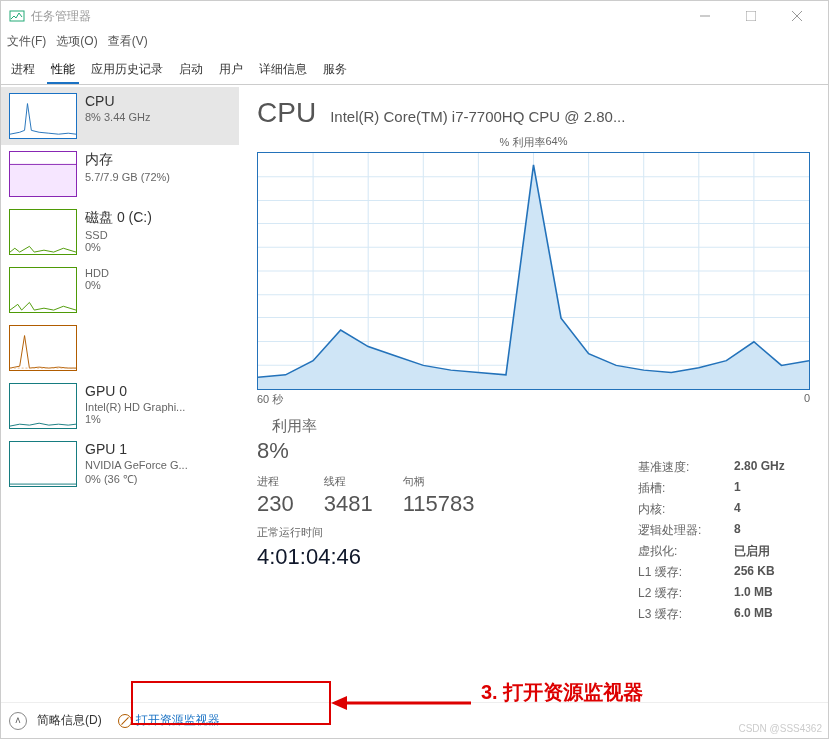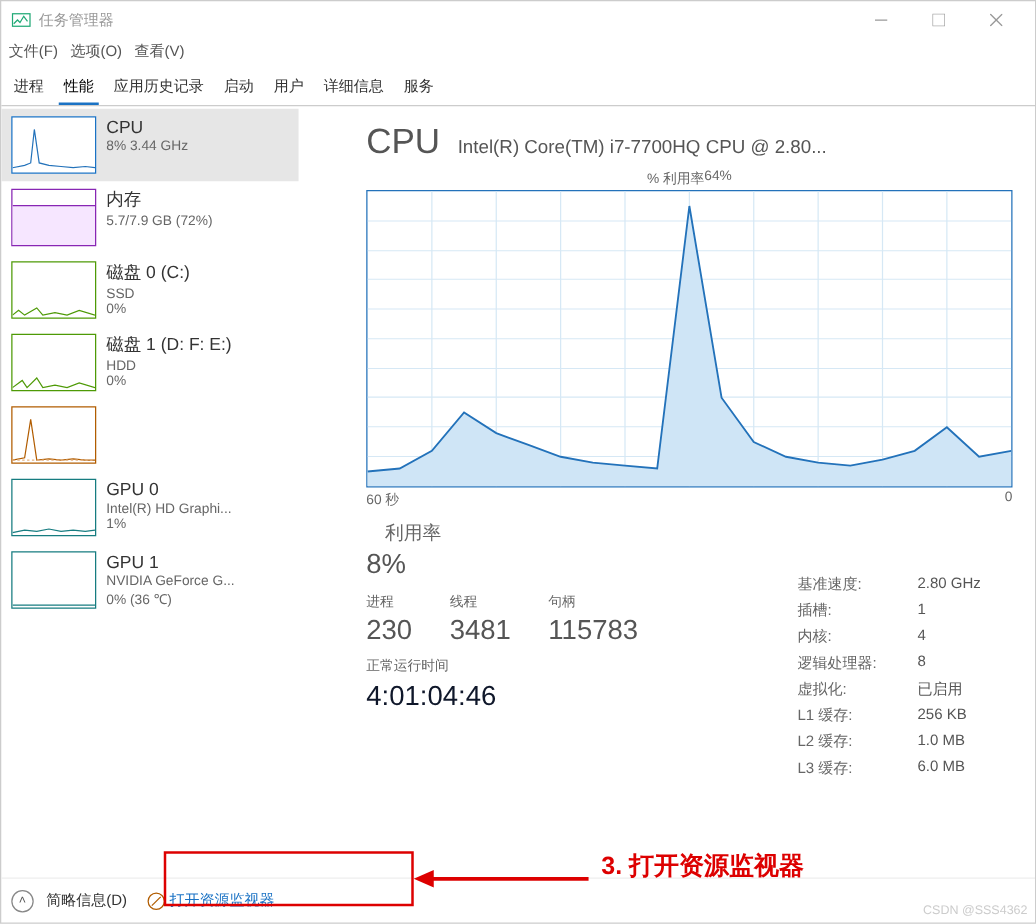--- a/index.html
+++ b/index.html
@@ -6,21 +6,21 @@
 body { font-family: "Microsoft YaHei", "Segoe UI", sans-serif; font-size: 12px; background: #fff; width: 829px; height: 739px; overflow: hidden; position: relative; border: 1px solid #ccc;}
 .titlebar { display: flex; align-items: center; height: 30px; padding: 0 8px; }
 .titlebar .icon { width: 16px; height: 16px; margin-right: 6px; }
 .titlebar .title { flex: 1; color: #999; font-size: 12px; }
 .winbtn { width: 46px; height: 30px; display: flex; align-items: center; justify-content: center; color: #999; }
 .winbtn svg { width: 10px; height: 10px; }
 .menubar { display: flex; padding: 2px 6px; gap: 10px; color: #555; font-size: 12px; height: 22px; }
 .tabbar { display: flex; padding: 4px 6px 0 6px; gap: 8px; font-size: 12px; border-bottom: 1px solid #ccc; }
 .tab { padding: 4px 4px; cursor: pointer; color: #333;}
 .tab.active { border-bottom: 2px solid #1a72c4; color: #000; }
-.main { display: flex; height: 618px; gap: 36px; }
+.main { display: flex; height: 618px; }
 .sidebar { width: 238px; overflow-y: scroll; padding-top: 2px; }
 .sidebar::-webkit-scrollbar { width: 17px; background: #f0f0f0; }
 .sidebar::-webkit-scrollbar-thumb { background: #c0c0c0; }
 .sidebar::-webkit-scrollbar-button { display:block; height:17px; background:#f0f0f0; }
 .side-item { display: flex; padding: 6px 8px; gap: 8px; cursor: pointer; align-items: flex-start; }
 .side-item.selected { background: #e6e6e6; }
 .thumb { width: 68px; height: 46px; border: 1px solid #1a72c4; position: relative; background: #fff; flex-shrink: 0; }
 .thumb.mem { border-color: #8826b4; }
 .thumb.disk { border-color: #4e9a06; }
 .thumb.wifi { border-color: #b15c00; }
@@ -43,21 +43,21 @@
 .statcol .val { font-size: 22px; color: #555; }
 .stats2 { display: flex; gap: 30px; margin-top: 10px;}
 .statcol2 .lbl2 { font-size: 11px; color: #666; margin-bottom: 2px;}
 .statcol2 .val2 { font-size: 22px; color: #555; }
 .uptime-row { margin-top: 8px; }
 .uptime-row .lbl { font-size: 11px; color: #666; margin-bottom: 4px;}
 .uptime-row .val { font-size: 22px; color: #0f172a; }
 .rightinfo { position: absolute; right: 34px; top: 458px; font-size: 12px; color: #666; }
 .rightinfo .row { display: flex; margin-bottom: 4px;}
 .rightinfo .k { width: 96px; margin-left: 41px; }
-.rightinfo .v { min-width: 60px; color: #555;}
+.rightinfo .v { min-width: 60px; color: #555; font-weight: bold;}
 .footer { position: absolute; left: 0; bottom: 0; width: 100%; height: 36px; display: flex; align-items: center; padding: 0 8px; gap: 10px; border-top: 1px solid #eee;}
 .footer .collapse-ic { width: 18px; height: 18px; border: 1px solid #888; border-radius: 50%; display: flex; align-items: center; justify-content: center; font-size: 10px; color: #555;}
 .footer .lesslink { font-size: 12px; color: #333; cursor: pointer;}
 .footer .reslink { display: flex; align-items: center; gap: 4px; font-size: 12px; color: #1a72c4; cursor: pointer; padding: 0 6px;}
 .footer .reslink .ric { width: 14px; height: 14px; border: 1px solid #b15c00; border-radius: 50%; position: relative;}
 .footer .reslink .ric::after { content:''; position:absolute; width:1px; height:10px; background:#b15c00; left:50%; top:50%; transform: translate(-50%,-50%) rotate(45deg);}
 .redbox { position: absolute; border: 2px solid #d00; pointer-events: none; }
 .annotation { position: absolute; color: #d00; font-size: 20px; font-weight: bold; }
 .arrow { position: absolute; }
 .watermark { position: absolute; right: 6px; bottom: 4px; font-size: 10px; color: #ccc;}
@@ -143,21 +143,20 @@
         <div class="side-sub">0%</div>
       </div>
     </div>
     <div class="side-item">
       <div class="thumb disk">
           <svg viewBox="0 0 68 46" preserveAspectRatio="none">
             <polyline points="0,44 8,38 12,44 20,36 25,44 35,42 45,44 55,40 68,44" fill="none" stroke="#4e9a06" stroke-width="1"></polyline>
           </svg>
         </div>
       <div class="side-info">
-        <div class="side-title">磁盘 1 (D: F: E:)</div>
         <div class="side-sub">HDD</div>
         <div class="side-sub">0%</div>
       </div>
     </div>
     <div class="side-item">
       <div class="thumb wifi">
           <svg viewBox="0 0 68 46" preserveAspectRatio="none">
             <polyline points="0,44 10,42 15,10 20,44 30,43 40,44 50,43 60,44 68,44" fill="none" stroke="#b15c00" stroke-width="1"></polyline>
             <line x1="0" y1="44" x2="68" y2="44" stroke="#e6b380" stroke-dasharray="2,2"></line>
           </svg>

